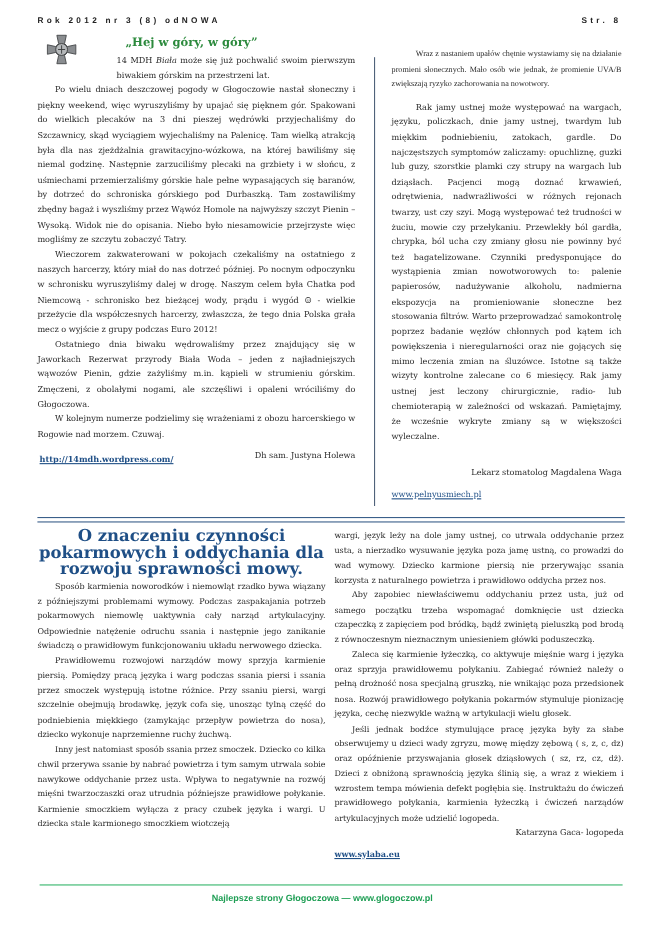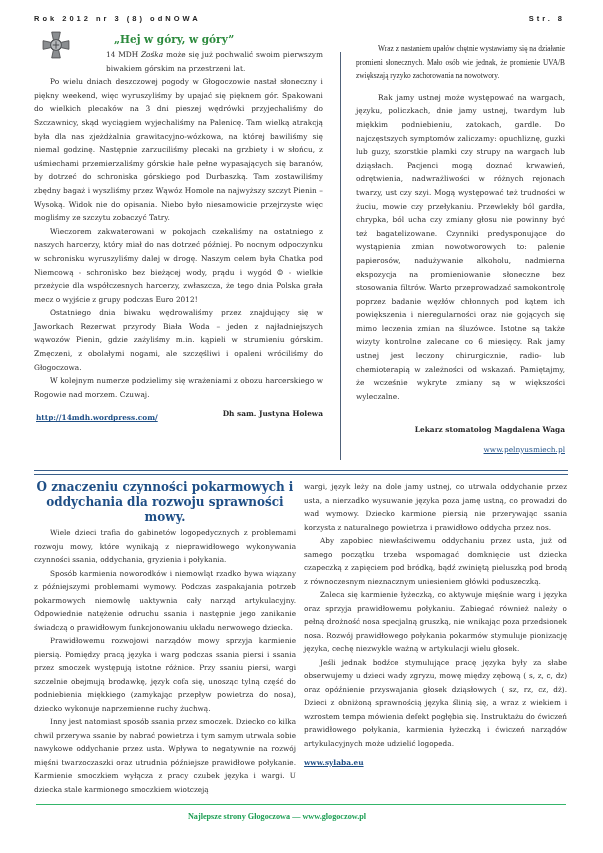--- a/index.html
+++ b/index.html
@@ -14,83 +14,83 @@
   .ind { text-indent: 16px; }
   .col-left { position: absolute; left: 34px; top: 29px; width: 289px; }
   .col-right { position: absolute; left: 356px; top: 42px; width: 209px; }
   .vline { position: absolute; left: 340px; top: 52px; width: 1px; height: 408px; background: #50627a; }
   .badge { position: absolute; left: 8px; top: 6px; width: 26px; height: 26px; }
   .t1 { font-family: "DejaVu Serif", serif; font-weight: bold; color: #2c8a3d; font-size: 10.5px;
         margin: 4px 0 0 80px; height: 15px; }
   .lead { padding-left: 72px; }
   .t2 { font-family: "DejaVu Serif", serif; font-weight: bold; color: #1f4f86; font-size: 12px;
         margin: 2px 0 3px 23px; }
-  .sig { text-align: right; font-size: 7.4px; line-height: 13.6px; font-weight: bold; }
+  .sig { text-align: right; font-size: 7.4px; line-height: 13.6px; }
   .link { color: #1f4f86; text-decoration: underline; font-size: 7.4px; }
   .link-bold { color: #1f4f86; text-decoration: underline; font-weight: bold; font-size: 7.4px; font-family: "DejaVu Serif", serif; }
   .sepbar { position: absolute; left: 34px; top: 470px; width: 534px; height: 3px;
             border-top: 1.5px solid #3a5f8a; border-bottom: 1px solid #3a5f8a; }
   .bottom { position: absolute; top: 480px; left: 34px; width: 534px; }
   .bl { position: absolute; left: 0; top: 0; width: 262px; }
   .br { position: absolute; left: 270px; top: 0; width: 263px; }
-  .t3 { font-family: "DejaVu Serif", serif; font-weight: bold; color: #1f4f86; font-size: 12px;
+  .t3 { font-family: "DejaVu Serif", serif; font-weight: bold; color: #1f4f86; font-size: 15px;
         line-height: 15px; text-align: center; margin: 0 0 1px 0; }
   .p2 { font-size: 7.3px; line-height: 13.5px; text-align: justify; margin: 0; }
   .foot-line { position: absolute; left: 36px; top: 804px; width: 530px; height: 1px; background: #34b56a; }
-  .foot { position: absolute; left: 0; width: 554px; top: 812px; text-align: center;
-          font-family: Liberation Serif, serif; font-weight: bold; font-size: 8.2px; color: #1e9e54; }
+  .foot { position: absolute; left: 16px; width: 554px; top: 812px; text-align: center;
+          font-family: Liberation Sans, sans-serif; font-weight: bold; font-size: 8.2px; color: #1e9e54; }
 </style>
 </head>
 <body>
 
 <div class="hdr">
   <span class="l">Rok 2012 nr 3 (8) odNOWA</span>
   <span class="r">Str. 8</span>
 </div>
 
 <div class="col-left">
   <svg class="badge" viewBox="0 0 26 26" style="position:absolute;left:8px;top:2px;width:28px;height:28px;">
     <path d="M9 1 L17 1 L15.5 8 L18 10.5 L25 9 L25 17 L18 15.5 L15.5 18 L17 25 L9 25 L10.5 18 L8 15.5 L1 17 L1 9 L8 10.5 L10.5 8 Z" fill="#8a8d90" stroke="#4a4c4e" stroke-width="0.8"></path>
     <circle cx="13" cy="13" r="5" fill="#b5b8ba" stroke="#3d3f41" stroke-width="0.8"></circle>
     <path d="M13 9.5 L13 16.5 M10 13 L16 13" stroke="#3d3f41" stroke-width="0.8"></path>
   </svg>
   <div class="t1">„Hej w góry, w góry”</div>
-  <p class="p lead"><span>14 MDH </span><i>Zośka</i><span> może się już pochwalić swoim pierwszym biwakiem górskim na przestrzeni lat.</span></p>
+  <p class="p lead"><span>14 MDH </span><i>Biała</i><span> może się już pochwalić swoim pierwszym biwakiem górskim na przestrzeni lat.</span></p>
   <p class="p ind">Po wielu dniach deszczowej pogody w Głogoczowie nastał słoneczny i piękny weekend, więc wyruszyliśmy by upajać się pięknem gór. Spakowani do wielkich plecaków na 3 dni pieszej wędrówki przyjechaliśmy do Szczawnicy, skąd wyciągiem wyjechaliśmy na Palenicę. Tam wielką atrakcją była dla nas zjeżdżalnia grawitacyjno-wózkowa, na której bawiliśmy się niemal godzinę. Następnie zarzuciliśmy plecaki na grzbiety i w słońcu, z uśmiechami przemierzaliśmy górskie hale pełne wypasających się baranów, by dotrzeć do schroniska górskiego pod Durbaszką. Tam zostawiliśmy zbędny bagaż i wyszliśmy przez Wąwóz Homole na najwyższy szczyt Pienin – Wysoką. Widok nie do opisania. Niebo było niesamowicie przejrzyste więc mogliśmy ze szczytu zobaczyć Tatry.</p>
   <p class="p ind">Wieczorem zakwaterowani w pokojach czekaliśmy na ostatniego z naszych harcerzy, który miał do nas dotrzeć później. Po nocnym odpoczynku w schronisku wyruszyliśmy dalej w drogę. Naszym celem była Chatka pod Niemcową - schronisko bez bieżącej wody, prądu i wygód ☺ - wielkie przeżycie dla współczesnych harcerzy, zwłaszcza, że tego dnia Polska grała mecz o wyjście z grupy podczas Euro 2012!</p>
   <p class="p ind">Ostatniego dnia biwaku wędrowaliśmy przez znajdujący się w Jaworkach Rezerwat przyrody Biała Woda – jeden z najładniejszych wąwozów Pienin, gdzie zażyliśmy m.in. kąpieli w strumieniu górskim. Zmęczeni, z obolałymi nogami, ale szczęśliwi i opaleni wróciliśmy do Głogoczowa.</p>
   <p class="p ind">W kolejnym numerze podzielimy się wrażeniami z obozu harcerskiego w Rogowie nad morzem. Czuwaj.</p>
   <div style="position:relative;height:20px;margin-top:6px;">
     <a class="link-bold" style="position:absolute;left:2px;top:6px;">http://14mdh.wordpress.com/</a>
     <span class="sig" style="position:absolute;right:0;top:0;">Dh sam. Justyna Holewa</span>
   </div>
 </div>
 
 <div class="vline"></div>
 
 <div class="col-right">
   <p class="p" style="text-indent:22px;font-family:Liberation Serif, serif;">Wraz z nastaniem upałów chętnie wystawiamy się na działanie promieni słonecznych. Mało osób wie jednak, że promienie UVA/B zwiększają ryzyko zachorowania na nowotwory.</p>
   <p class="p" style="text-indent:22px;margin-top:8px;">Rak jamy ustnej może występować na wargach, języku, policzkach, dnie jamy ustnej, twardym lub miękkim podniebieniu, zatokach, gardle. Do najczęstszych symptomów zaliczamy: opuchliznę, guzki lub guzy, szorstkie plamki czy strupy na wargach lub dziąsłach. Pacjenci mogą doznać krwawień, odrętwienia, nadwrażliwości w różnych rejonach twarzy, ust czy szyi. Mogą występować też trudności w żuciu, mowie czy przełykaniu. Przewlekły ból gardła, chrypka, ból ucha czy zmiany głosu nie powinny być też bagatelizowane. Czynniki predysponujące do wystąpienia zmian nowotworowych to: palenie papierosów, nadużywanie alkoholu, nadmierna ekspozycja na promieniowanie słoneczne bez stosowania filtrów. Warto przeprowadzać samokontrolę poprzez badanie węzłów chłonnych pod kątem ich powiększenia i nieregularności oraz nie gojących się mimo leczenia zmian na śluzówce. Istotne są także wizyty kontrolne zalecane co 6 miesięcy. Rak jamy ustnej jest leczony chirurgicznie, radio- lub chemioterapią w zależności od wskazań. Pamiętajmy, że wcześnie wykryte zmiany są w większości wyleczalne.</p>
   <div class="sig" style="margin-top:20px;">Lekarz stomatolog Magdalena Waga</div>
-  <div style="text-align:right;"><a class="link">www.pelnyusmiech.pl</a></div>
+  <div style="text-align:left;"><a class="link">www.pelnyusmiech.pl</a></div>
 </div>
 
 <div class="sepbar"></div>
 
 <div class="bottom">
   <div class="bl">
     <div class="t3">O znaczeniu czynności pokarmowych i oddychania dla rozwoju sprawności mowy.</div>
-    <p class="p2 ind">Wiele dzieci trafia do gabinetów logopedycznych z problemami rozwoju mowy, które wynikają z nieprawidłowego wykonywania czynności ssania, oddychania, gryzienia i połykania.</p>
     <p class="p2 ind">Sposób karmienia noworodków i niemowląt rzadko bywa wiązany z późniejszymi problemami wymowy. Podczas zaspakajania potrzeb pokarmowych niemowlę uaktywnia cały narząd artykulacyjny. Odpowiednie natężenie odruchu ssania i następnie jego zanikanie świadczą o prawidłowym funkcjonowaniu układu nerwowego dziecka.</p>
     <p class="p2 ind">Prawidłowemu rozwojowi narządów mowy sprzyja karmienie piersią. Pomiędzy pracą języka i warg podczas ssania piersi i ssania przez smoczek występują istotne różnice. Przy ssaniu piersi, wargi szczelnie obejmują brodawkę, język cofa się, unosząc tylną część do podniebienia miękkiego (zamykając przepływ powietrza do nosa), dziecko wykonuje naprzemienne ruchy żuchwą.</p>
     <p class="p2 ind">Inny jest natomiast sposób ssania przez smoczek. Dziecko co kilka chwil przerywa ssanie by nabrać powietrza i tym samym utrwala sobie nawykowe oddychanie przez usta. Wpływa to negatywnie na rozwój mięśni twarzoczaszki oraz utrudnia późniejsze prawidłowe połykanie. Karmienie smoczkiem wyłącza z pracy czubek języka i wargi. U dziecka stale karmionego smoczkiem wiotczeją</p>
   </div>
   <div class="br">
     <p class="p2">wargi, język leży na dole jamy ustnej, co utrwala oddychanie przez usta, a nierzadko wysuwanie języka poza jamę ustną, co prowadzi do wad wymowy. Dziecko karmione piersią nie przerywając ssania korzysta z naturalnego powietrza i prawidłowo oddycha przez nos.</p>
     <p class="p2 ind">Aby zapobiec niewłaściwemu oddychaniu przez usta, już od samego początku trzeba wspomagać domknięcie ust dziecka czapeczką z zapięciem pod bródką, bądź zwiniętą pieluszką pod brodą z równoczesnym nieznacznym uniesieniem główki poduszeczką.</p>
     <p class="p2 ind">Zaleca się karmienie łyżeczką, co aktywuje mięśnie warg i języka oraz sprzyja prawidłowemu połykaniu. Zabiegać również należy o pełną drożność nosa specjalną gruszką, nie wnikając poza przedsionek nosa. Rozwój prawidłowego połykania pokarmów stymuluje pionizację języka, cechę niezwykle ważną w artykulacji wielu głosek.</p>
     <p class="p2 ind">Jeśli jednak bodźce stymulujące pracę języka były za słabe obserwujemy u dzieci wady zgryzu, mowę między zębową ( s, z, c, dz) oraz opóźnienie przyswajania głosek dziąsłowych ( sz, rz, cz, dż). Dzieci z obniżoną sprawnością języka ślinią się, a wraz z wiekiem i wzrostem tempa mówienia defekt pogłębia się. Instruktażu do ćwiczeń prawidłowego połykania, karmienia łyżeczką i ćwiczeń narządów artykulacyjnych może udzielić logopeda.</p>
+    <div class="sig">Katarzyna Gaca- logopeda</div>
     <div style="text-align:left;font-weight:bold;"><a class="link">www.sylaba.eu</a></div>
   </div>
 </div>
 
 <div class="foot-line"></div>
 <div class="foot">Najlepsze strony Głogoczowa — www.glogoczow.pl</div>
 
 </body></html>

